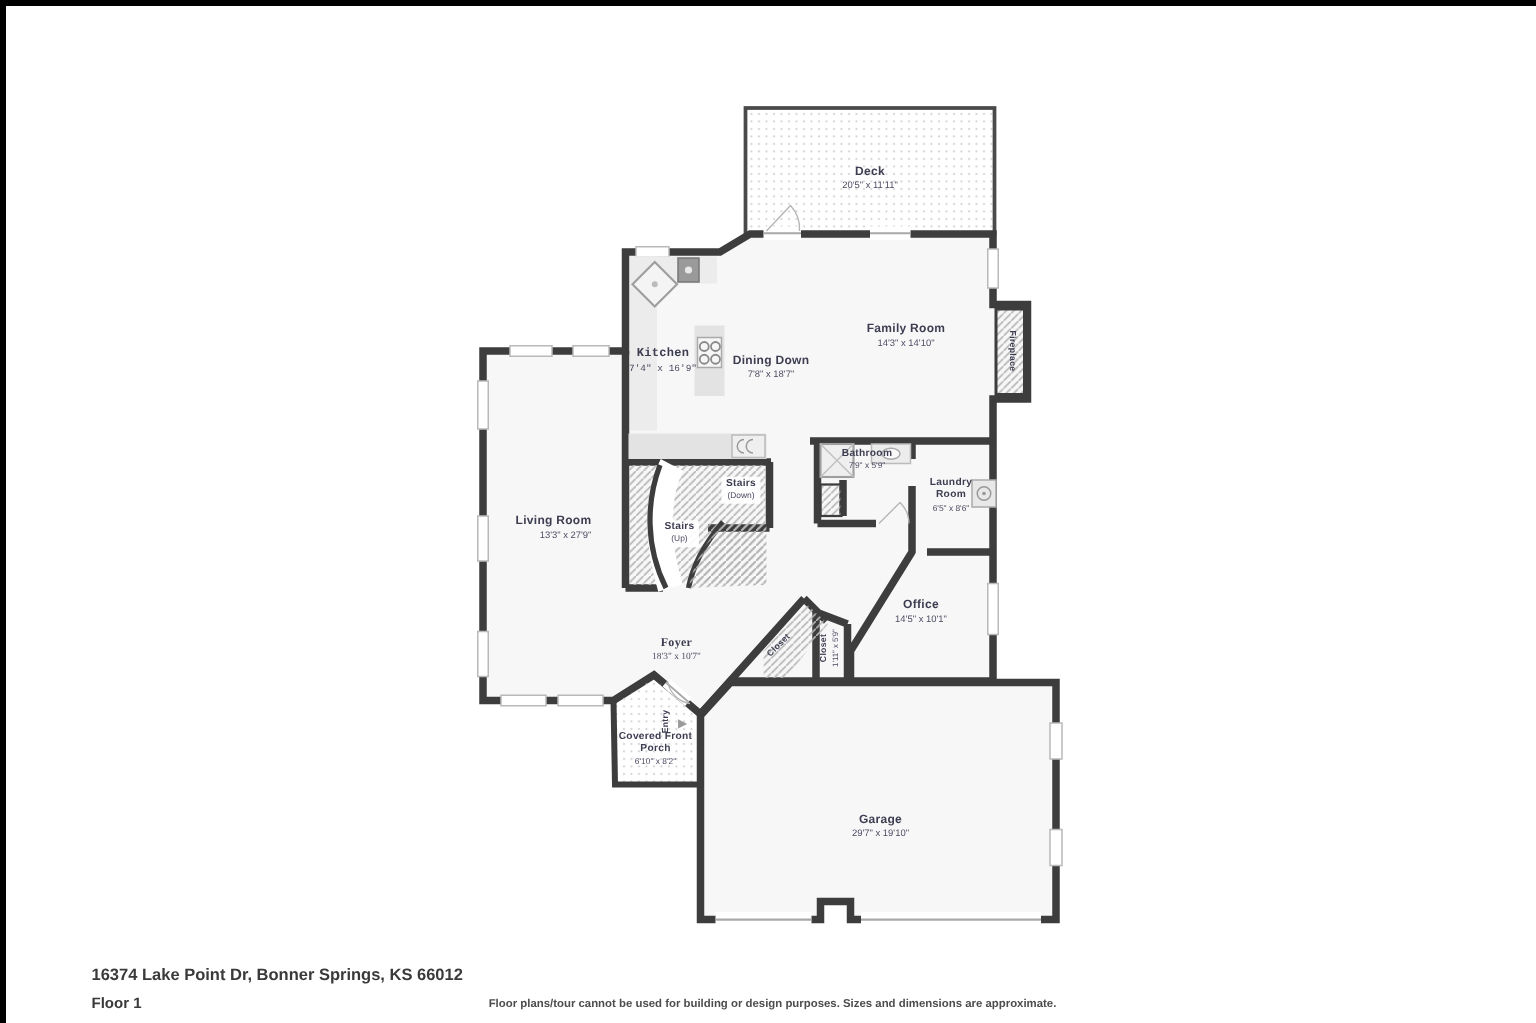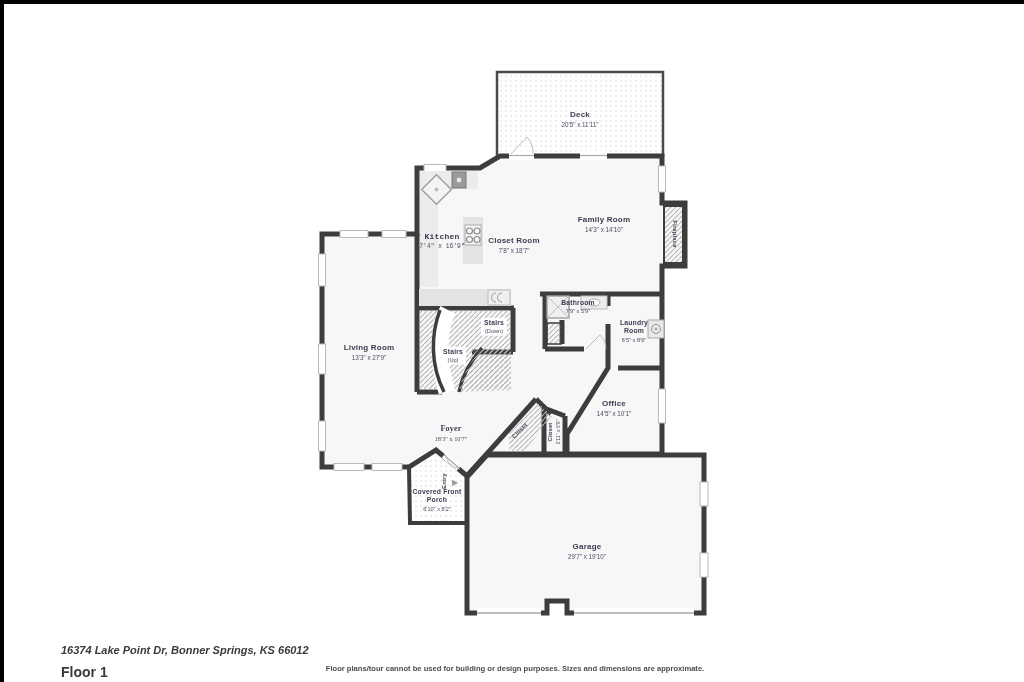--- a/index.html
+++ b/index.html
@@ -18,22 +18,22 @@
   .room-label .rd{font-size:6.3px;color:#4c4c63;margin-top:1px;}
   .room-label.sm .rn{font-size:6.8px;}
   .room-label.sm .rd{font-size:5.6px;}
   .room-label.wrap{white-space:normal;}
   .chip{background:rgba(255,255,255,.92);padding:1px 3px;border-radius:1px;}
   .rot90{transform:translate(-50%,-50%) rotate(90deg);}
   .rotm90{transform:translate(-50%,-50%) rotate(-90deg);}
   .rotm45{transform:translate(-50%,-50%) rotate(-45deg);}
   .tiny .rn{font-size:5.8px;}
   .tiny .rd{font-size:5.2px;}
-  .footer-address{position:absolute;left:57px;top:640px;font-size:11px;font-weight:bold;color:#3a3a3a;font-style:italic;}
-  .footer-floor{position:absolute;left:57px;top:660px;font-size:14px;font-weight:bold;color:#3a3a3a;}
+  .footer-address{position:absolute;left:57px;top:640px;font-size:11px;font-weight:bold;color:#3a3a3a;}
+  .footer-floor{position:absolute;left:57px;top:660px;font-size:10px;font-weight:bold;color:#3a3a3a;}
   .footer-disclaimer{position:absolute;left:0;right:0;top:660px;text-align:center;font-size:7.6px;font-weight:bold;color:#4d4d4d;}
   .entry-arrow{position:absolute;font-size:8px;color:#9a9a9a;transform:translate(-50%,-50%);}
 </style>
 </head>
 <body>
 
 <div class="canvas">
 
 <svg width="1022" height="680" viewBox="0 0 1022 680">
   <defs>
@@ -180,24 +180,24 @@
   </div>
   <div class="room-label" style="left:600px;top:220px;text-align:center;">
     <div class="rn">Family Room</div>
       <div class="rd">14'3" x 14'10"</div>
   </div>
   <div class="room-label" style="left:438px;top:237px;font-family:Liberation Mono, monospace;">
     <div class="rn">Kitchen</div>
       <div class="rd">7'4" x 16'9"</div>
   </div>
   <div class="room-label" style="left:510px;top:241px;">
-    <div class="rn">Closet Room</div>
+    <div class="rn">Dining Down</div>
       <div class="rd">7'8" x 18'7"</div>
   </div>
-  <div class="room-label" style="left:365px;top:348px;">
+  <div class="room-label" style="left:365px;top:348px;text-align:right;">
     <div class="rn">Living Room</div>
       <div class="rd">13'3" x 27'9"</div>
   </div>
   <div class="room-label sm" style="left:449px;top:352px;">
     <div class="chip">
         <div class="rn">Stairs</div>
         <div class="rd">(Up)</div>
       </div>
   </div>
   <div class="room-label sm" style="left:490px;top:323px;">

